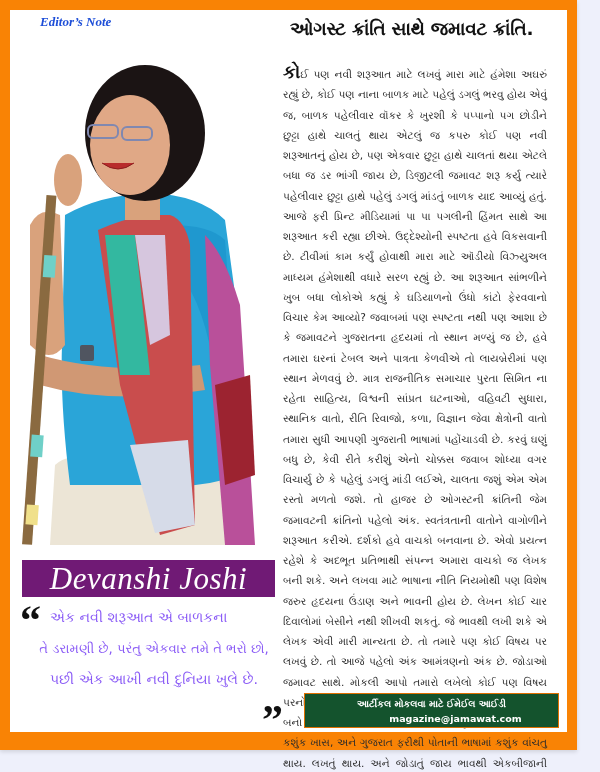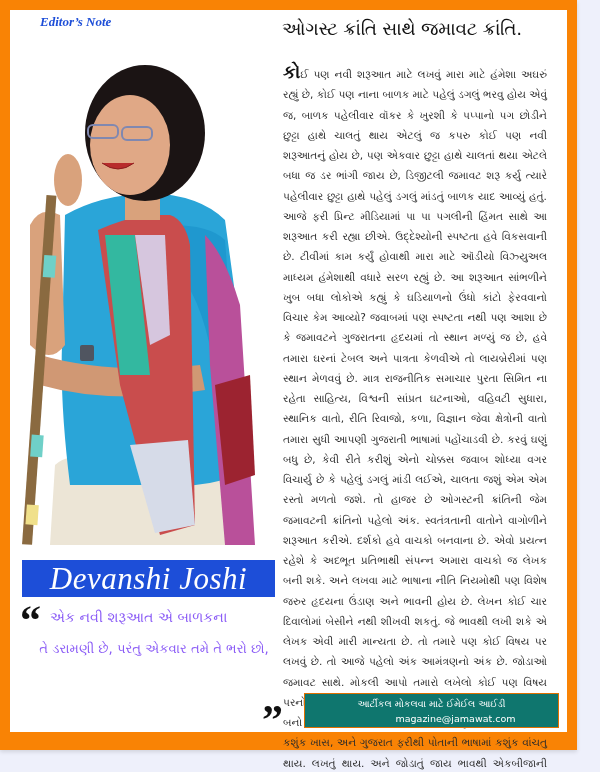--- a/index.html
+++ b/index.html
@@ -1,29 +1,29 @@
 <!DOCTYPE html>
 <html><head>
 <meta charset="utf-8">
 <style>
   html, body { margin:0; padding:0; }
   body { width:600px; height:772px; background:#eef0fb; position:relative; overflow:hidden; font-family:"DejaVu Sans", sans-serif; }
   .frame { position:absolute; left:0; top:0; width:577px; height:750px; background:#f98305; box-shadow:0 2px 4px rgba(0,0,0,0.12); }
   .panel { position:absolute; left:10px; top:10px; width:557px; height:722px; background:#ffffff; }
   .editors-note { position:absolute; left:16px; top:14px; font-family:"Liberation Serif", serif; font-style:italic; font-weight:bold; font-size:13px; color:#1d4ed8;margin-left:24px; }
-  .headline { position:absolute; left:282px; top:18px; width:290px; font-family:"DejaVu Sans", sans-serif; font-weight:normal; font-size:18.5px; color:#111; letter-spacing:-0.3px; white-space:nowrap; }
+  .headline { position:absolute; left:290px; top:18px; width:290px; font-family:"DejaVu Sans", sans-serif; font-weight:bold; font-size:18.5px; color:#111; letter-spacing:-0.3px; white-space:nowrap; }
   .body-text { position:absolute; left:283px; top:64px; width:264px; font-family:"DejaVu Sans", sans-serif; font-size:10.6px; line-height:20.25px; color:#2a2a2a; text-align:justify; }
   .body-text .dropcap { font-weight:bold; font-size:18px; color:#111; line-height:16px; }
   .photo { position:absolute; left:10px; top:45px; width:268px; height:500px; overflow:hidden; background:#fff; }
-  .name-banner { position:absolute; left:22px; top:560px; width:253px; height:37px; background:#1d4ed8; color:#fff; font-family:"Liberation Serif", serif; font-style:italic; font-size:31px; text-align:center; line-height:37px; letter-spacing:0.5px; }
+  .name-banner { position:absolute; left:22px; top:560px; width:253px; height:37px; background:#701a75; color:#fff; font-family:"Liberation Serif", serif; font-style:italic; font-size:31px; text-align:center; line-height:37px; letter-spacing:0.5px; }
   .quote { position:absolute; left:14px; top:602px; width:280px; font-family:"DejaVu Sans", sans-serif; font-size:14.2px; color:#8b5cf6; line-height:31px; text-align:center; }
   .quote .line1 { display:block; padding-left:36px; text-align:left; }
   .qmark-open { position:absolute; left:20px; top:600px; font-family:"Liberation Serif", serif; font-weight:bold; font-size:42px; color:#111; line-height:40px; }
   .qmark-close { position:absolute; left:262px; top:700px; font-family:"Liberation Serif", serif; font-weight:bold; font-size:42px; color:#111; line-height:40px; }
-  .email-box { position:absolute; left:304px; top:693px; width:253px; height:33px; background:#0f766e; border:1px solid #e07000; color:#fff; text-align:center; font-weight:normal; }
+  .email-box { position:absolute; left:304px; top:693px; width:253px; height:33px; background:#14532d; border:1px solid #e07000; color:#fff; text-align:center; font-weight:bold; }
   .email-box .label { display:block; font-size:9.5px; line-height:15px; margin-top:2px; }
   .email-box .email { display:block; font-size:9.5px; line-height:15px;padding-left:48px; }
 </style>
 </head>
 <body>
 
 <div class="frame">
   <div class="panel"></div>
 </div>
 
@@ -73,20 +73,21 @@
     <rect x="70" y="300" width="14" height="16" rx="2" fill="#505560"></rect>
   </svg>
 </div>
 
 <div class="name-banner">Devanshi Joshi</div>
 
 <div class="qmark-open">“</div>
 <div class="quote">
   <span class="line1">એક નવી શરૂઆત એ બાળકના</span>
   <span style="display:block;font-size:13.2px;white-space:nowrap">તે ડરામણી છે, પરંતુ એકવાર તમે તે ભરો છો,</span>
+  <span style="display:block">પછી એક આખી નવી દુનિયા ખુલે છે.</span>
 </div>
 <div class="qmark-close">”</div>
 
 <div class="body-text"><span class="dropcap">કો</span><span>ઈ પણ નવી શરૂઆત માટે લખવું મારા માટે હંમેશા અઘરું રહ્યું છે, કોઈ પણ નાના બાળક માટે પહેલું ડગલું ભરવુ હોય એવું જ, બાળક પહેલીવાર વૉકર કે ખુરશી કે પપ્પાનો પગ છોડીને છુટ્ટા હાથે ચાલતું થાય એટલું જ કપરુ કોઈ પણ નવી શરૂઆતનું હોય છે, પણ એકવાર છુટ્ટા હાથે ચાલતાં થયા એટલે બધા જ ડર ભાંગી જાય છે, ડિજીટલી જમાવટ શરૂ કર્યુ ત્યારે પહેલીવાર છુટ્ટા હાથે પહેલું ડગલું માંડતું બાળક યાદ આવ્યું હતું. આજે ફરી પ્રિન્ટ મીડિયામાં પા પા પગલીની હિંમત સાથે આ શરૂઆત કરી રહ્યા છીએ. ઉદ્દેશ્યોની સ્પષ્ટતા હવે વિકસવાની છે. ટીવીમાં કામ કર્યું હોવાથી મારા માટે ઑડીયો વિઝ્યુઅલ માધ્યમ હંમેશાથી વધારે સરળ રહ્યું છે. આ શરૂઆત સાંભળીને ખુબ બધા લોકોએ કહ્યું કે ઘડિયાળનો ઉંધો કાંટો ફેરવવાનો વિચાર કેમ આવ્યો? જવાબમાં પણ સ્પષ્ટતા નથી પણ આશા છે કે જમાવટને ગુજરાતના હૃદયમાં તો સ્થાન મળ્યું જ છે, હવે તમારા ઘરનાં ટેબલ અને પાત્રતા કેળવીએ તો લાયબ્રેરીમાં પણ સ્થાન મેળવવું છે. માત્ર રાજનીતિક સમાચાર પુરતા સિમિત ના રહેતા સાહિત્ય, વિશ્વની સાંપ્રત ઘટનાઓ, વહિવટી સુધારા, સ્થાનિક વાતો, રીતિ રિવાજો, કળા, વિજ્ઞાન જેવા ક્ષેત્રોની વાતો તમારા સુધી આપણી ગુજરાતી ભાષામાં પહોંચાડવી છે. કરવું ઘણું બધુ છે, કેવી રીતે કરીશું એનો ચોક્કસ જવાબ શોધ્યા વગર વિચાર્યુ છે કે પહેલું ડગલું માંડી લઈએ, ચાલતા જશું એમ એમ રસ્તો મળતો જશે. તો હાજર છે ઓગસ્ટની ક્રાંતિની જેમ જમાવટની ક્રાંતિનો પહેલો અંક. સ્વતંત્રતાની વાતોને વાગોળીને શરૂઆત કરીએ. દર્શકો હવે વાચકો બનવાના છે. એવો પ્રયત્ન રહેશે કે અદભૂત પ્રતિભાથી સંપન્ન અમારા વાચકો જ લેખક બની શકે. અને લખવા માટે ભાષાના નીતિ નિયમોથી પણ વિશેષ જરુર હૃદયના ઉંડાણ અને ભાવની હોય છે. લેખન કોઈ ચાર દિવાલોમાં બેસીને નથી શીખવી શકતું. જે ભાવથી લખી શકે એ લેખક એવી મારી માન્યતા છે. તો તમારે પણ કોઈ વિષય પર લખવું છે. તો આજે પહેલો અંક આમંત્રણનો અંક છે. જોડાઓ જમાવટ સાથે. મોકલી આપો તમારો લખેલો કોઈ પણ વિષય પરનો આર્ટીકલ, અમે 15 દિવસમાં તમારો સંપર્ક કરીશું. તમે બનો અમારા વાચક, ભેગા થઈને આપણે ગુજરાત માટે લખીએ કશુંક ખાસ, અને ગુજરાત ફરીથી પોતાની ભાષામાં કશુંક વાંચતુ થાય. લખતું થાય. અને જોડાતું જાય ભાવથી એકબીજાની સાથે. એકબીજાને ખુબ પ્રેમ કરી શકીએ એવી અભ્યર્થના સાથે તમારી વ્હાલી દેવાંશીના પ્રણામ.</span></div>
 
 <div class="email-box">
   <span class="label">આર્ટીકલ મોકલવા માટે ઈમેઈલ આઈડી</span>
   <span class="email">magazine@jamawat.com</span>
 </div>
 

